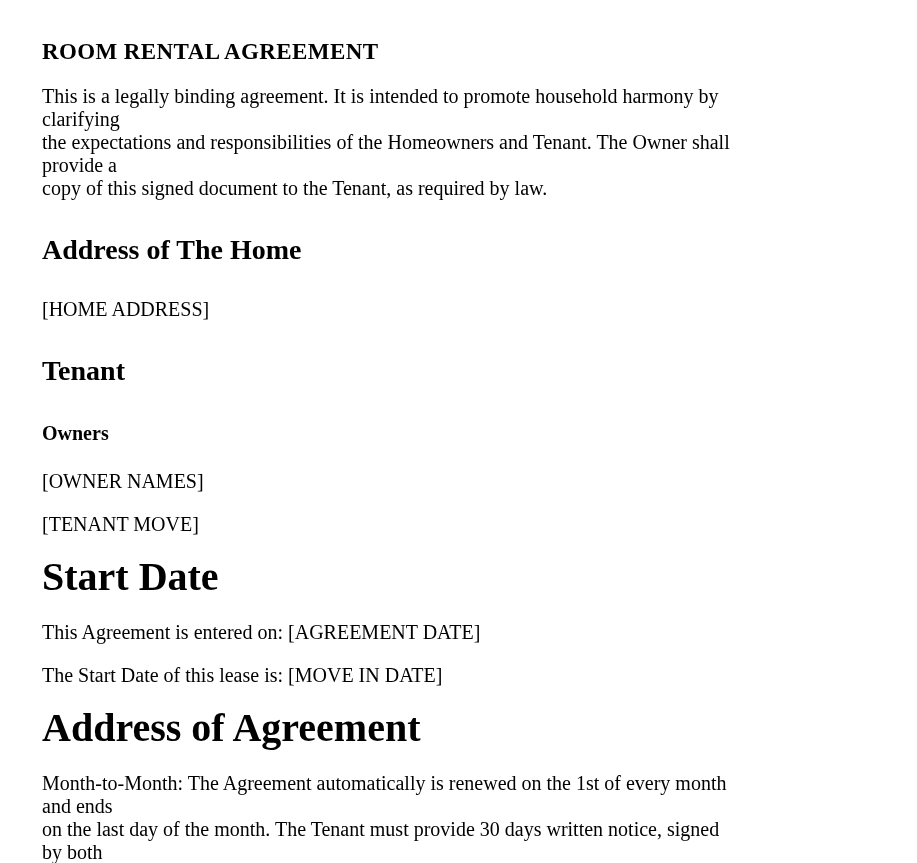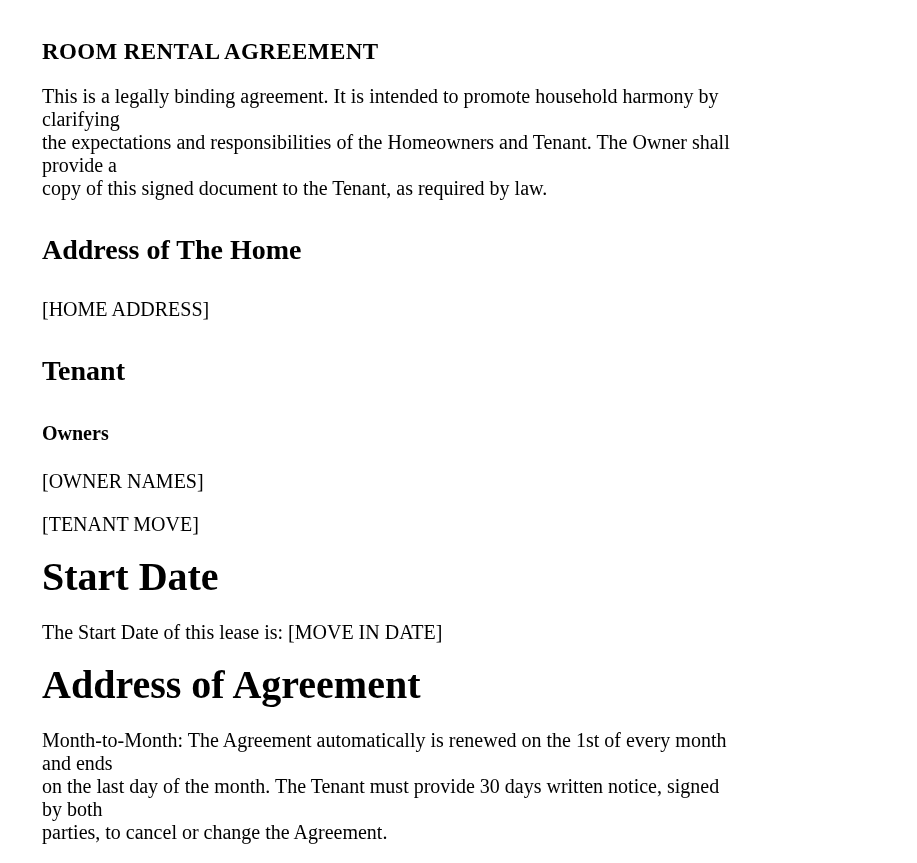--- a/index.html
+++ b/index.html
@@ -69,20 +69,21 @@
 
   <h4>Owners</h4>
 
   <p>[OWNER NAMES]</p>
 
 
   <p>[TENANT MOVE]</p>
 
   <h2>Start Date</h2>
 
+  <p>This Agreement is entered on: [AGREEMENT DATE]</p>
 
   <p>The Start Date of this lease is: [MOVE IN DATE]</p>
 
   <h2>Address of Agreement</h2>
 
   <p>Month-to-Month: The Agreement automatically is renewed on the 1st of every month and ends
 on the last day of the month. The Tenant must provide 30 days written notice, signed by both
 parties, to cancel or change the Agreement.</p>
 
 </div>

